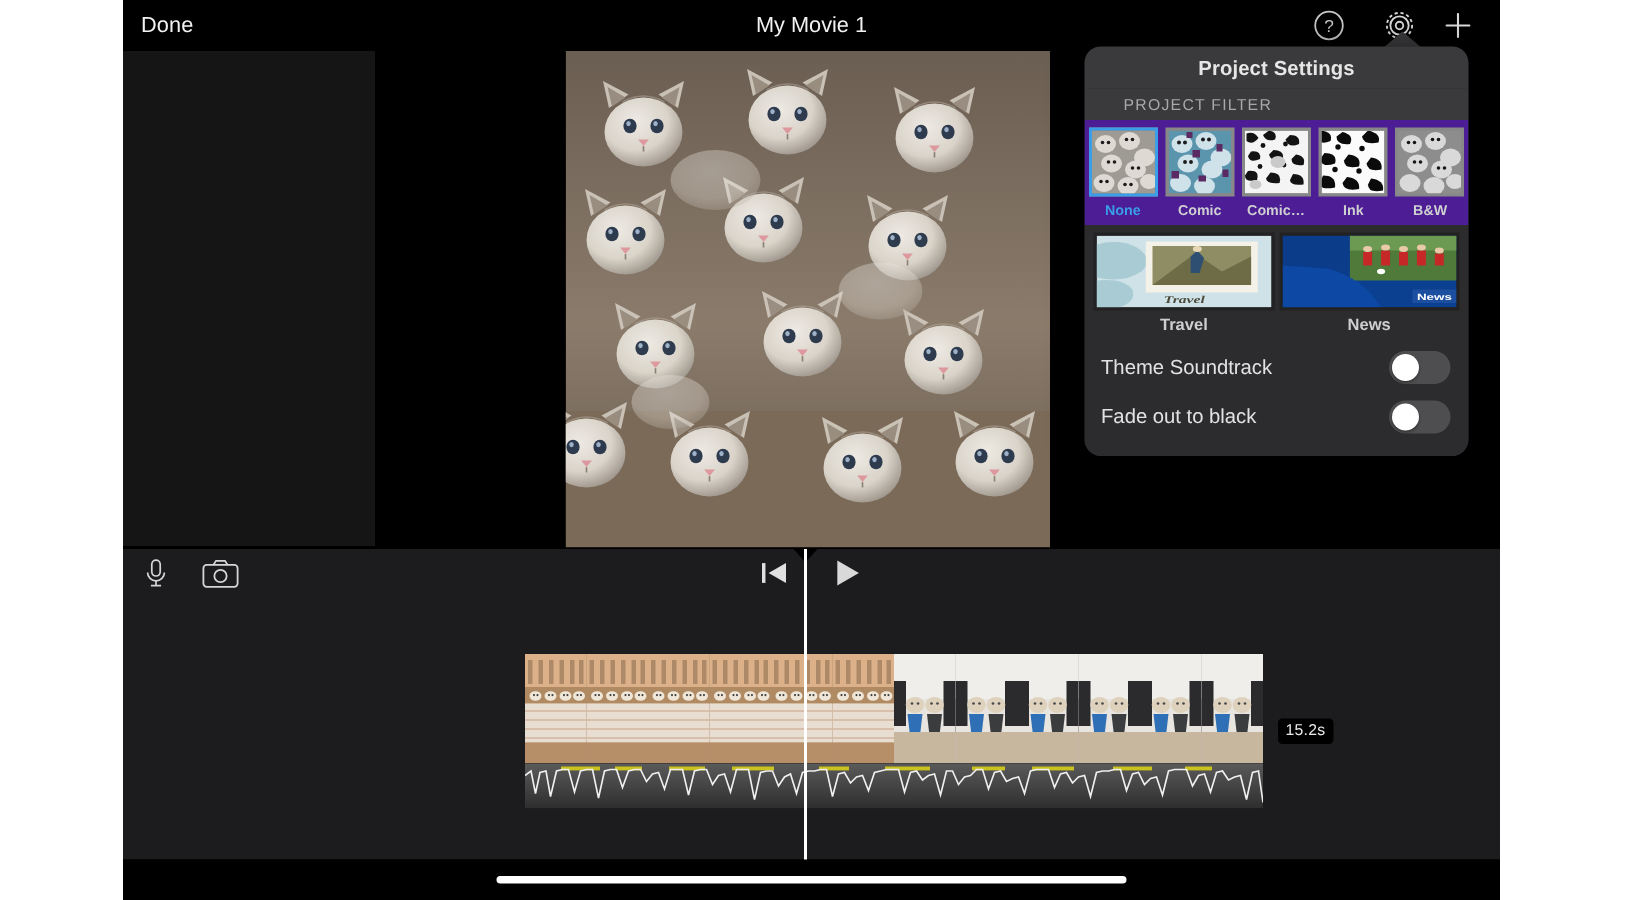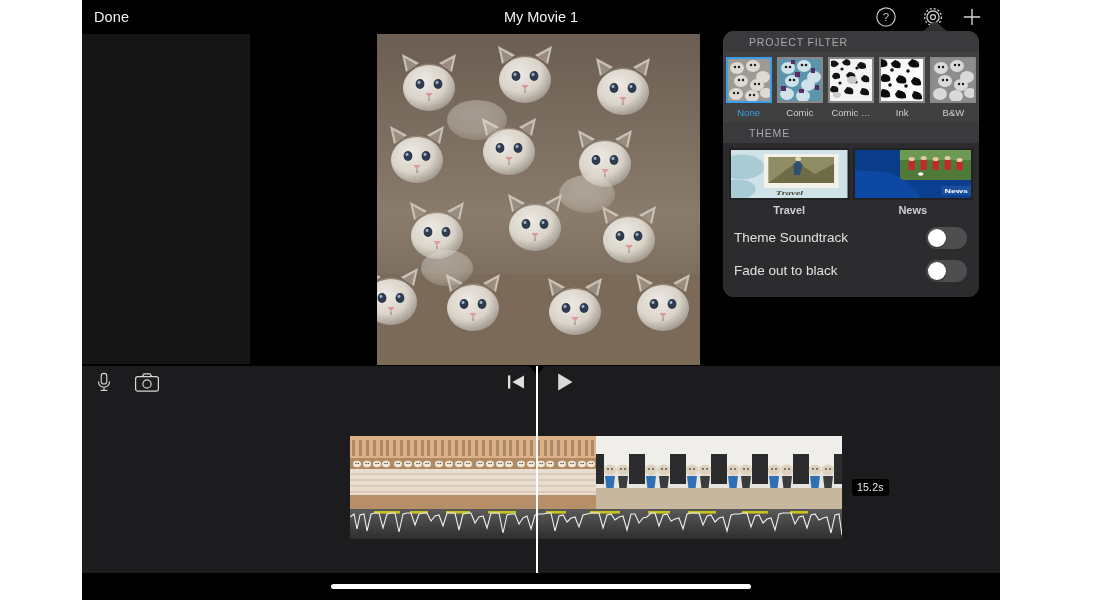--- a/index.html
+++ b/index.html
@@ -57,21 +57,21 @@
   #popover{position:absolute;left:641px;top:31px;width:256px;background:#2c2c2e;border-radius:11px;
            box-shadow:0 4px 22px rgba(0,0,0,.65);overflow:hidden;}
   #pop-arrow{position:absolute;left:840px;top:21px;width:0;height:0;
              border-left:13px solid transparent;border-right:13px solid transparent;border-bottom:11px solid #3a3a3c;}
   #pop-header{height:28px;background:#3a3a3c;display:flex;align-items:center;justify-content:center;}
   #pop-title{font-size:13.5px;color:#e6e6e6;font-weight:700;letter-spacing:.1px;}
 
   .sec-head{height:21px;background:#3a3a3c;display:flex;align-items:center;padding-left:10px;}
   .sec-head span{font-size:10.5px;color:#a8a8ab;letter-spacing:.85px;margin-left:16px;}
 
-  .filter-row{display:flex;padding:5px 6px 0 6px;gap:12px;background:#404040;}
+  .filter-row{display:flex;padding:5px 6px 0 6px;gap:12px;background:#4c1d95;font-weight:bold;}
   .filter-cell{flex:1 1 0;display:flex;flex-direction:column;align-items:center;cursor:pointer;min-width:0;}
   .filter-thumb{width:46px;height:46px;border:2px solid transparent;box-sizing:border-box;overflow:hidden;background:#888;}
   .filter-cell.sel .filter-thumb{border-color:#3a9fe8;}
   .filter-label{font-size:9.5px;color:#cfcfd2;margin-top:4px;margin-bottom:4px;white-space:nowrap;
                 overflow:hidden;text-overflow:ellipsis;max-width:100%;text-align:center;}
   .filter-cell.sel .filter-label{color:#3a9fe8;}
 
   .theme-row{display:flex;padding:5px 6px 0 6px;gap:3px;background:#2c2c2e;}
   .theme-cell{flex:1 1 0;display:flex;flex-direction:column;align-items:center;cursor:pointer;min-width:0;font-weight:bold;}
   .theme-thumb{width:100%;height:52px;border:2px solid transparent;box-sizing:border-box;overflow:hidden;background:#222;position:relative;}
@@ -336,20 +336,23 @@
     <div id="playhead-tri"></div>
     <div id="playhead"></div>
 
     <div id="homebar-area">
       <div id="home-indicator"></div>
     </div>
 
     <div id="pop-arrow"></div>
     <div id="popover">
 
+      <div id="pop-header">
+        <span id="pop-title">Project Settings</span>
+      </div>
 
       <div class="sec-head">
         <span>PROJECT FILTER</span>
       </div>
 
       <div class="filter-row">
         <div class="filter-cell sel">
           <div class="filter-thumb">
             <svg class="thumbsvg" width="42" height="42" viewBox="0 0 42 42">
               <rect width="42" height="42" fill="#9e9a94"></rect>
@@ -491,23 +494,20 @@
                   <circle cx="15" cy="21" r="1.2"></circle>
                 <circle cx="27" cy="25" r="1.2"></circle>
                   <circle cx="31" cy="25" r="1.2"></circle>
               </g>
             </svg>
           </div>
           <div class="filter-label">B&amp;W</div>
         </div>
       </div>
 
-      <div class="sec-head">
-        <span>THEME</span>
-      </div>
 
       <div class="theme-row">
         <div class="theme-cell">
           <div class="theme-thumb">
             <svg class="thumbsvg" width="100%" height="100%" viewBox="0 0 78 48" preserveAspectRatio="none">
               <rect width="78" height="48" fill="#cfe2e8"></rect>
               <path d="M0,6 q10,-4 18,2 q8,8 2,16 q-8,8 -20,4 Z" fill="#a8cbd4"></path>
               <path d="M0,30 q12,-2 16,6 q2,8 -6,12 L0,48 Z" fill="#a8cbd4"></path>
               <rect x="22" y="4" width="50" height="34" fill="#f4f1e8"></rect>
               <rect x="25" y="7" width="44" height="26" fill="#8e8d63"></rect>

